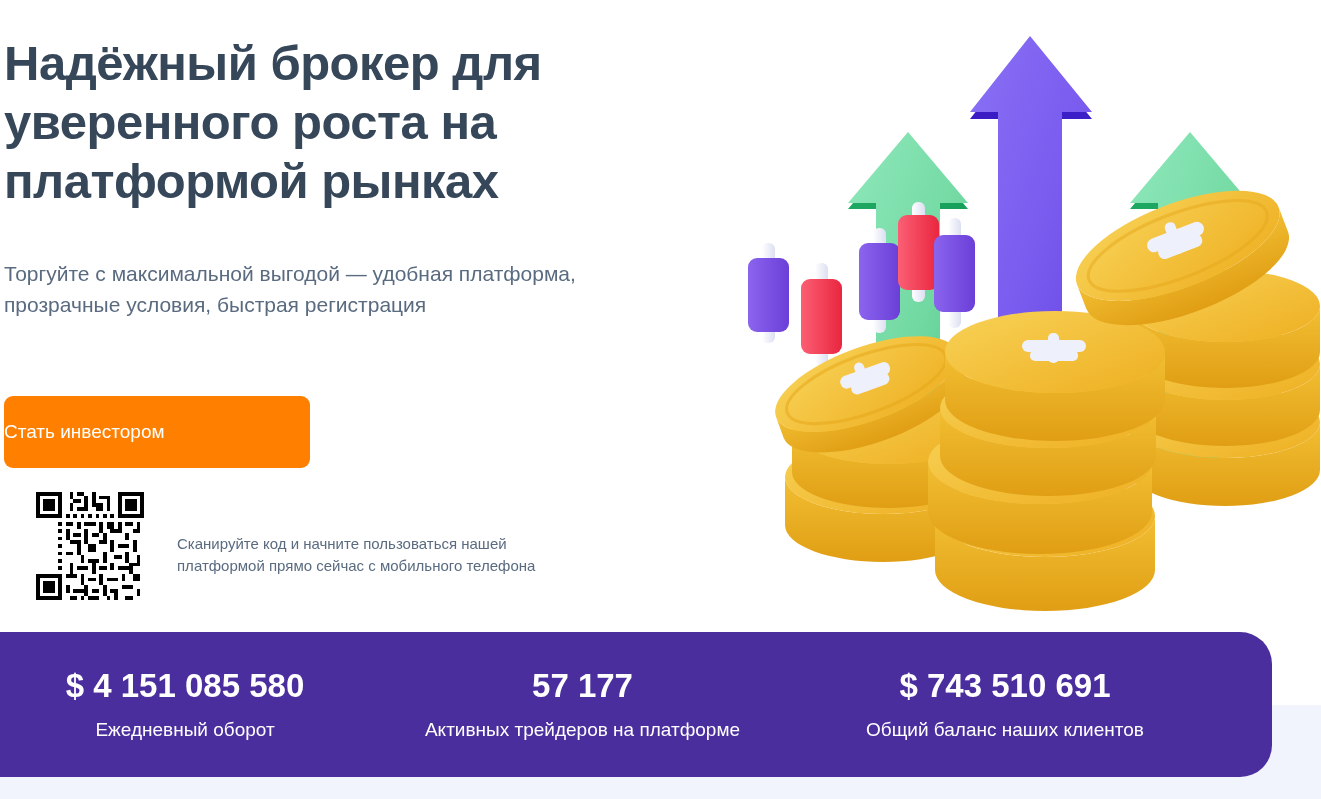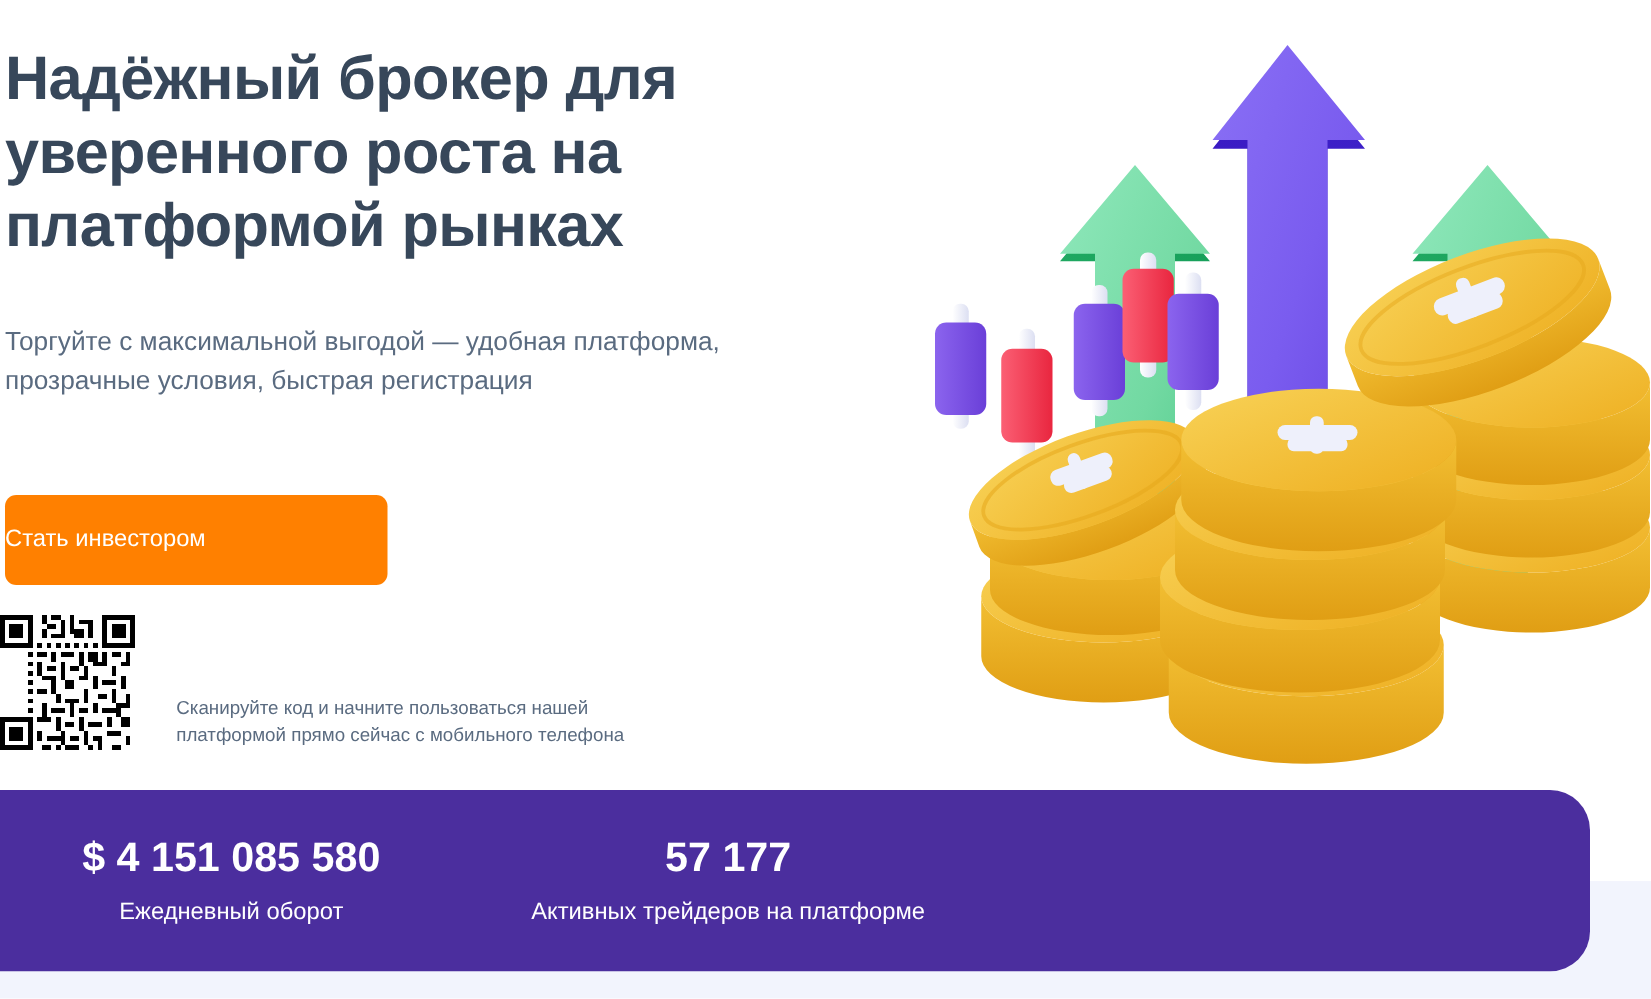--- a/index.html
+++ b/index.html
@@ -42,21 +42,21 @@
     width: 306px; height: 72px;
     background: #ff8000;
     border: none; border-radius: 9px;
     color: #ffffff; font-size: 19px; font-weight: 500;
     font-family: "Liberation Sans", sans-serif;
     text-align: left; 
     cursor: pointer;
     display: flex; align-items: center;
   }
 
-  .qr-row { position: absolute; left: 0px; top: 492px; display: flex; align-items: flex-end; }
+  .qr-row { position: absolute; left: 0px; top: 492px; display: flex; align-items: center; padding-left: 36px; }
   .qr-code { width: 108px; height: 108px; display: block; background:#fff; }
   .qr-text {
     margin-left: 33px; margin-top: 18px;
     font-size: 15px; line-height: 22px; color: #5a6b80; width: 370px;
   }
 
   
   .illus { position: absolute; left: 730px; top: 0px; width: 591px; height: 640px; }
   .illus svg { display:block; width: 591px; height: 640px; }
 
@@ -367,16 +367,20 @@
   <div class="stats">
     <div class="stats-inner">
       <div class="stat stat-1">
         <div class="stat-value">$ 4 151 085 580</div>
         <div class="stat-label">Ежедневный оборот</div>
       </div>
       <div class="stat stat-2">
         <div class="stat-value">57 177</div>
         <div class="stat-label">Активных трейдеров на платформе</div>
       </div>
+      <div class="stat stat-3">
+        <div class="stat-value">$ 743 510 691</div>
+        <div class="stat-label">Общий баланс наших клиентов</div>
+      </div>
     </div>
   </div>
 
 </div>
 
 </body></html>

